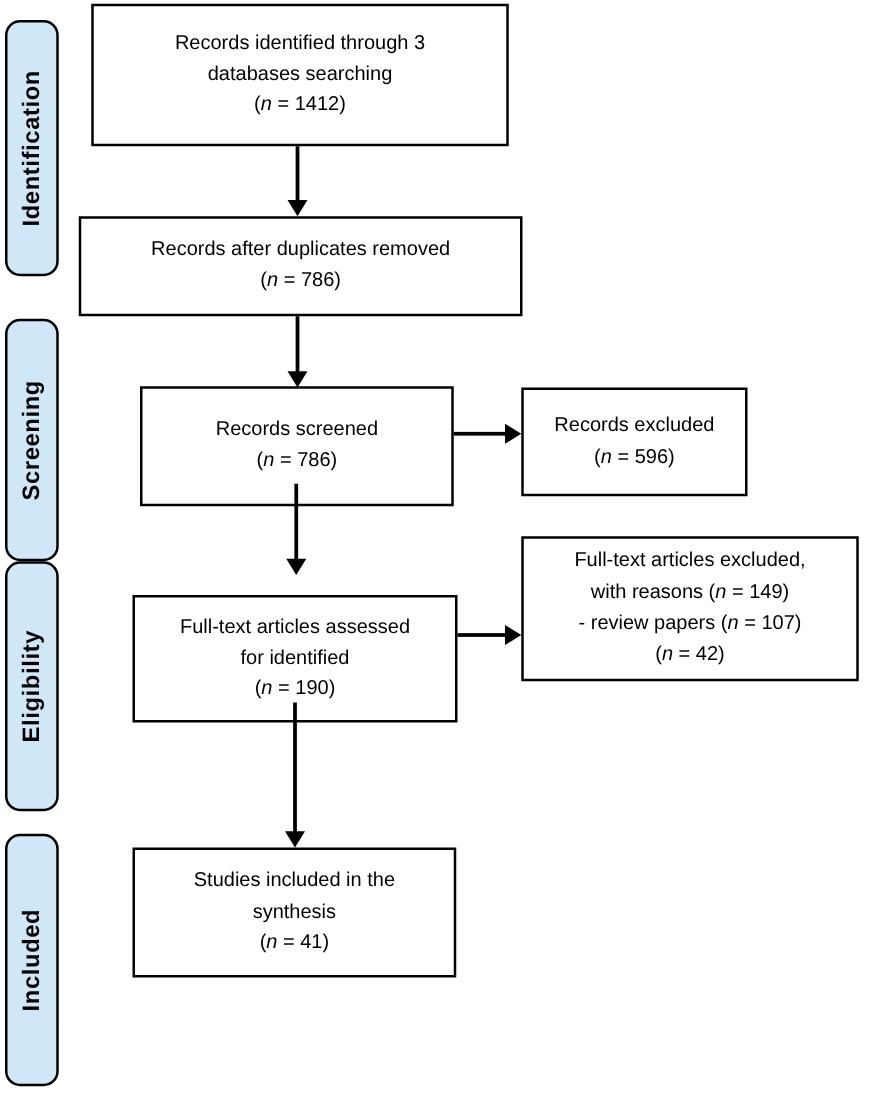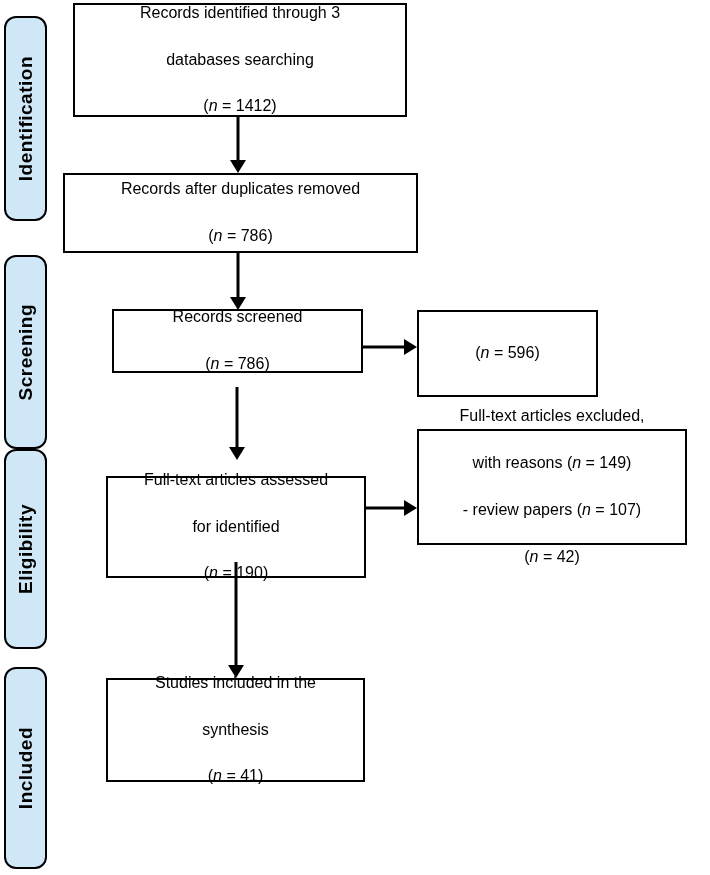--- a/index.html
+++ b/index.html
@@ -51,26 +51,25 @@
     background: #ffffff;
     border: 2px solid var(--ink);
     display: flex;
     flex-direction: column;
     align-items: center;
     justify-content: center;
     text-align: center;
     font-size: 16px;
     line-height: 1.55;
     padding: 2px 4px;
-    gap: 22px;
   }
   .fbox .line { white-space: nowrap; }
   #box-identified        { left: 73px;  top: 3px;   width: 334px; height: 114px; }
   #box-deduplicated      { left: 63px;  top: 173px; width: 355px; height: 80px; align-items: center;  }
-  #box-screened          { left: 112px; top: 309px; width: 251px; height: 64px;  }
+  #box-screened          { left: 112px; top: 309px; width: 251px; height: 96px;  }
   #box-excluded          { left: 417px; top: 310px; width: 181px; height: 87px;  }
   #box-fulltext          { left: 106px; top: 460px; width: 260px; height: 102px; margin-top: 16px; }
   #box-fulltext-excluded { left: 417px; top: 429px; width: 270px; height: 116px; }
   #box-included          { left: 106px; top: 678px; width: 259px; height: 104px; }
 
   
   .arrow { position: absolute; }
   .shaft-v { position: absolute; left: 50%; transform: translateX(-50%); width: 3px; background: var(--ink); top: 0; }
   .head-v  { position: absolute; left: 50%; transform: translateX(-50%); width: 0; height: 0;
              border-left: 8px solid transparent; border-right: 8px solid transparent;
@@ -126,20 +125,21 @@
       <div class="line">Records after duplicates removed</div>
       <div class="line">(<i>n</i> = 786)</div>
     </div>
 
   <div class="fbox" id="box-screened">
       <div class="line">Records screened</div>
       <div class="line">(<i>n</i> = 786)</div>
     </div>
 
   <div class="fbox" id="box-excluded">
+      <div class="line">Records excluded</div>
       <div class="line">(<i>n</i> = 596)</div>
     </div>
 
   <div class="fbox" id="box-fulltext">
       <div class="line">Full-text articles assessed</div>
       <div class="line">for identified</div>
       <div class="line">(<i>n</i> = 190)</div>
     </div>
 
   <div class="fbox" id="box-fulltext-excluded">

